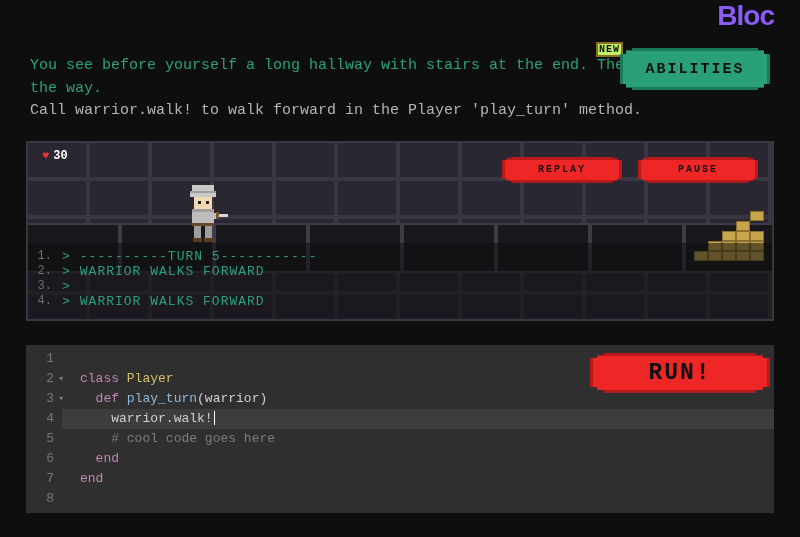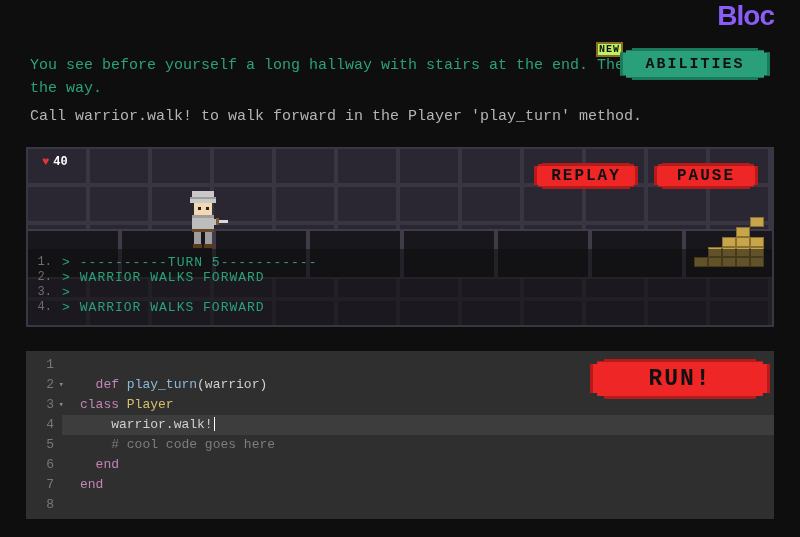--- a/index.html
+++ b/index.html
@@ -19,42 +19,42 @@
     --comment:#7d7d7d;
     --string:#c0c0c0;
   }
   *{box-sizing:border-box}
   body{margin:0;background:var(--bg);font-family:"Courier New",monospace;color:var(--text-gray);width:800px;height:537px;overflow:hidden;position:relative}
   
   .topbar{position:absolute;top:0;right:26px;color:#8b5cf6;font-size:28px;font-weight:bold;font-family:Arial,sans-serif;letter-spacing:-1px}
   
   .instructions{padding:55px 30px 10px 30px;position:relative;font-size:15px;line-height:1.5}
   .instructions .flavor{color:var(--green)}
-  .instructions .hint{color:var(--text-gray);margin-top:6px}
+  .instructions .hint{color:var(--text-gray);}
   
   
   .pixel-btn{
     position:relative;display:inline-flex;align-items:center;justify-content:center;
     font-family:"Courier New",monospace;font-weight:bold;letter-spacing:2px;
     color:#111;text-align:center;cursor:pointer;
   }
   .pixel-btn.green{background:var(--abilities);box-shadow:0 0 0 3px #1b7a5b inset}
   .pixel-btn.red{background:var(--red);box-shadow:0 0 0 3px var(--red-dark) inset}
   
   .pixel-btn{
     clip-path:polygon(
       0% 14%, 4% 14%, 4% 6%, 8% 6%, 8% 0%,
       92% 0%, 92% 6%, 96% 6%, 96% 14%, 100% 14%,
       100% 86%, 96% 86%, 96% 94%, 92% 94%, 92% 100%,
       8% 100%, 8% 94%, 4% 94%, 4% 86%, 0% 86%
     );
   }
   
   .abilities-wrap{position:absolute;top:48px;right:30px}
-  .abilities-btn{width:150px;height:32px;font-size:15px;color:#111}
+  .abilities-btn{width:150px;height:42px;font-size:15px;color:#111}
   .new-badge{position:absolute;top:-6px;left:-24px;background:#bef264;color:#111;font-size:10px;font-weight:bold;padding:2px 3px;letter-spacing:1px;box-shadow:0 0 0 2px #8a6f1a inset}
   
   
   .game{margin:8px 26px 0 26px;height:180px;background:#2a2733;position:relative;border:2px solid #3a3743;overflow:hidden}
   
   .game::before{
     content:"";position:absolute;inset:0;
     background:
       repeating-linear-gradient(to right,transparent 0 58px,#3b3744 58px 62px),
       repeating-linear-gradient(to bottom,transparent 0 34px,#3b3744 34px 38px),
@@ -70,21 +70,21 @@
   }
   .floor::before{
     content:"";position:absolute;inset:0;
     background:repeating-linear-gradient(to right,transparent 0 90px,#3f3b48 90px 94px);
   }
   
   .hp{position:absolute;top:6px;left:14px;z-index:5;color:#fff;font-family:"Courier New",monospace;font-size:12px;font-weight:bold;display:flex;align-items:center;gap:4px}
   .hp .heart{color:#e33;}
   
   .game-controls{position:absolute;top:14px;right:14px;display:flex;gap:16px;z-index:5}
-  .game-controls .pixel-btn{width:104px;height:26px;font-size:16px}
+  .game-controls .pixel-btn{width:120px;height:26px;font-size:10px}
   
   
   .warrior{position:absolute;top:40px;left:150px;width:50px;height:60px;z-index:4}
   .warrior svg{width:100%;height:100%}
   
   
   .stairs{position:absolute;right:8px;top:68px;z-index:3}
   .stairs div{width:14px;height:10px;background:#c7a54b;border:1px solid #8a6f2f;position:absolute}
   
   
@@ -128,21 +128,21 @@
 </div>
 
 <div class="abilities-wrap">
   <span class="new-badge">NEW</span>
   <div class="pixel-btn green abilities-btn">ABILITIES</div>
 </div>
 
 <div class="game">
   <div class="hp">
     <span class="heart">♥</span>
-    <span>40</span>
+    <span>30</span>
   </div>
 
   <div class="game-controls">
     <div class="pixel-btn red">REPLAY</div>
     <div class="pixel-btn red">PAUSE</div>
   </div>
 
   <div class="floor"></div>
 
   <div class="warrior">
@@ -223,22 +223,22 @@
       <div class="g fold">2</div>
       <div class="g fold">3</div>
       <div class="g">4</div>
       <div class="g">5</div>
       <div class="g">6</div>
       <div class="g">7</div>
       <div class="g">8</div>
     </div>
     <div class="code">
       <div class="row"></div>
+      <div class="row"><span class="kw">class </span><span class="cls">Player</span></div>
       <div class="row">  <span class="kw">def </span><span class="fn">play_turn</span><span class="id">(warrior)</span></div>
-      <div class="row"><span class="kw">class </span><span class="cls">Player</span></div>
       <div class="row hl">    <span class="id">warrior.walk!</span><span class="caret"></span></div>
       <div class="row">    <span class="cm"># cool code goes here</span></div>
       <div class="row">  <span class="kw">end</span></div>
       <div class="row"><span class="kw">end</span></div>
       <div class="row"></div>
     </div>
   </div>
   <div class="pixel-btn red run-btn">RUN!</div>
 </div>
 

